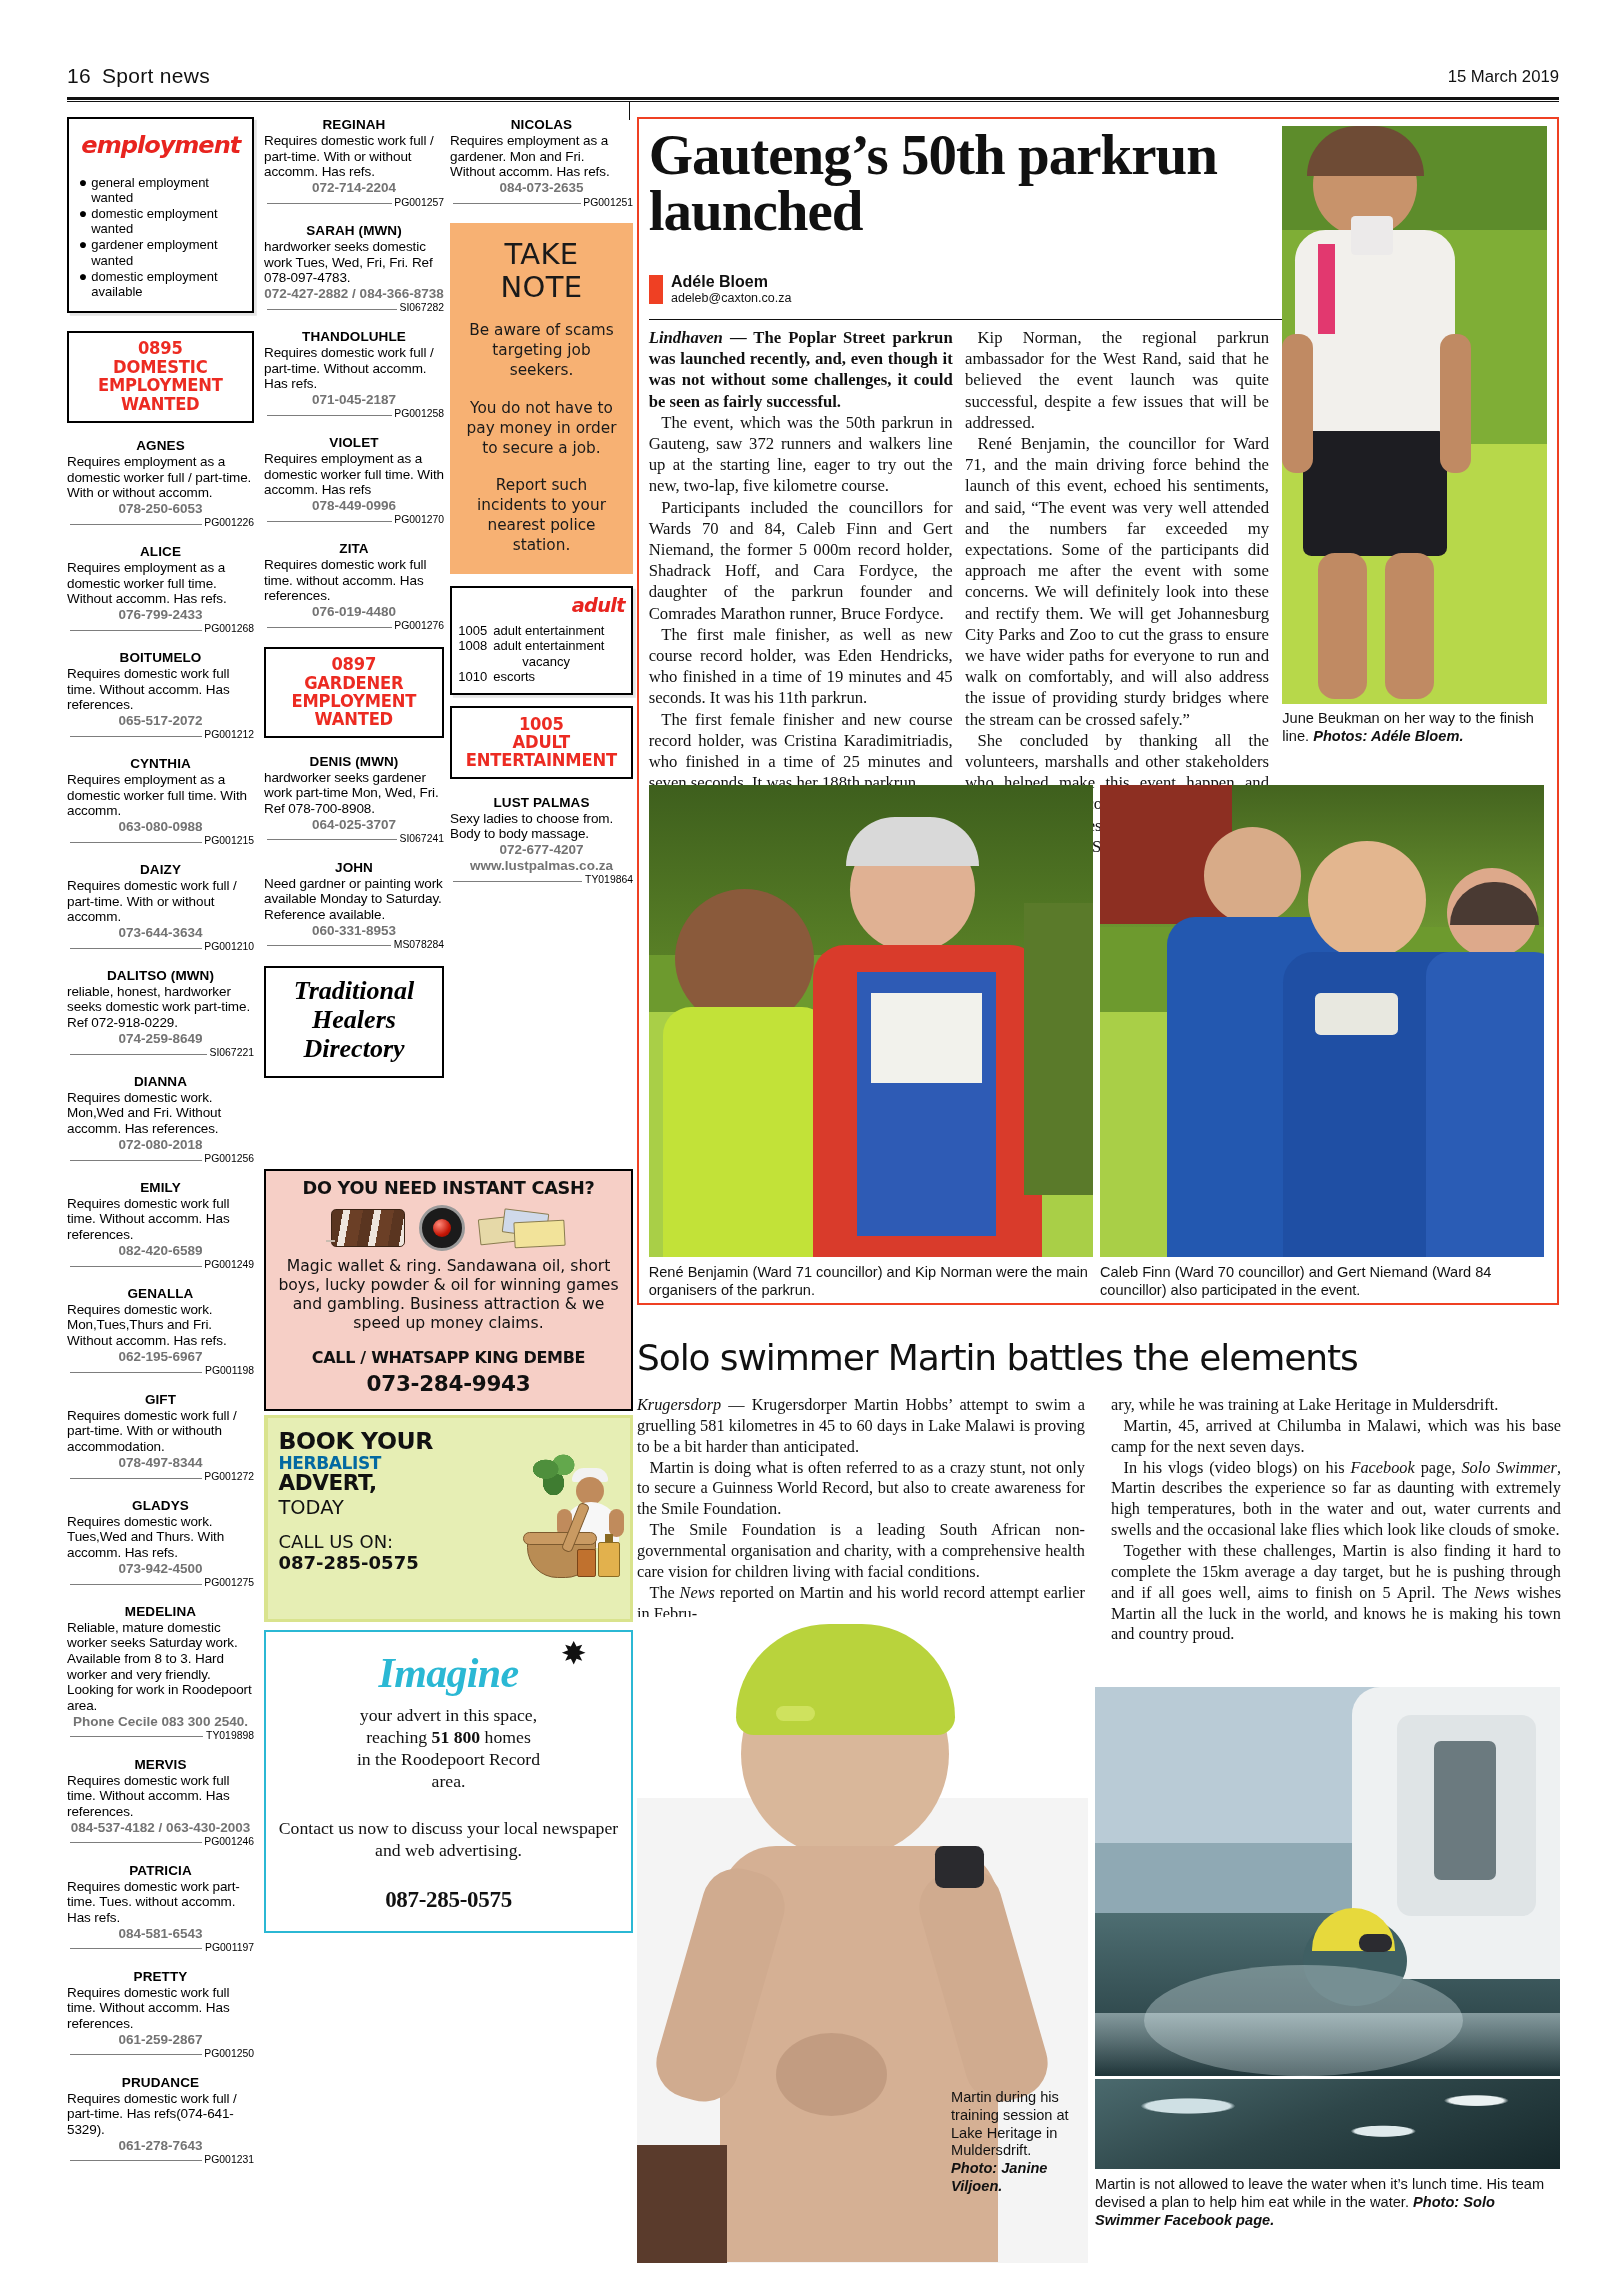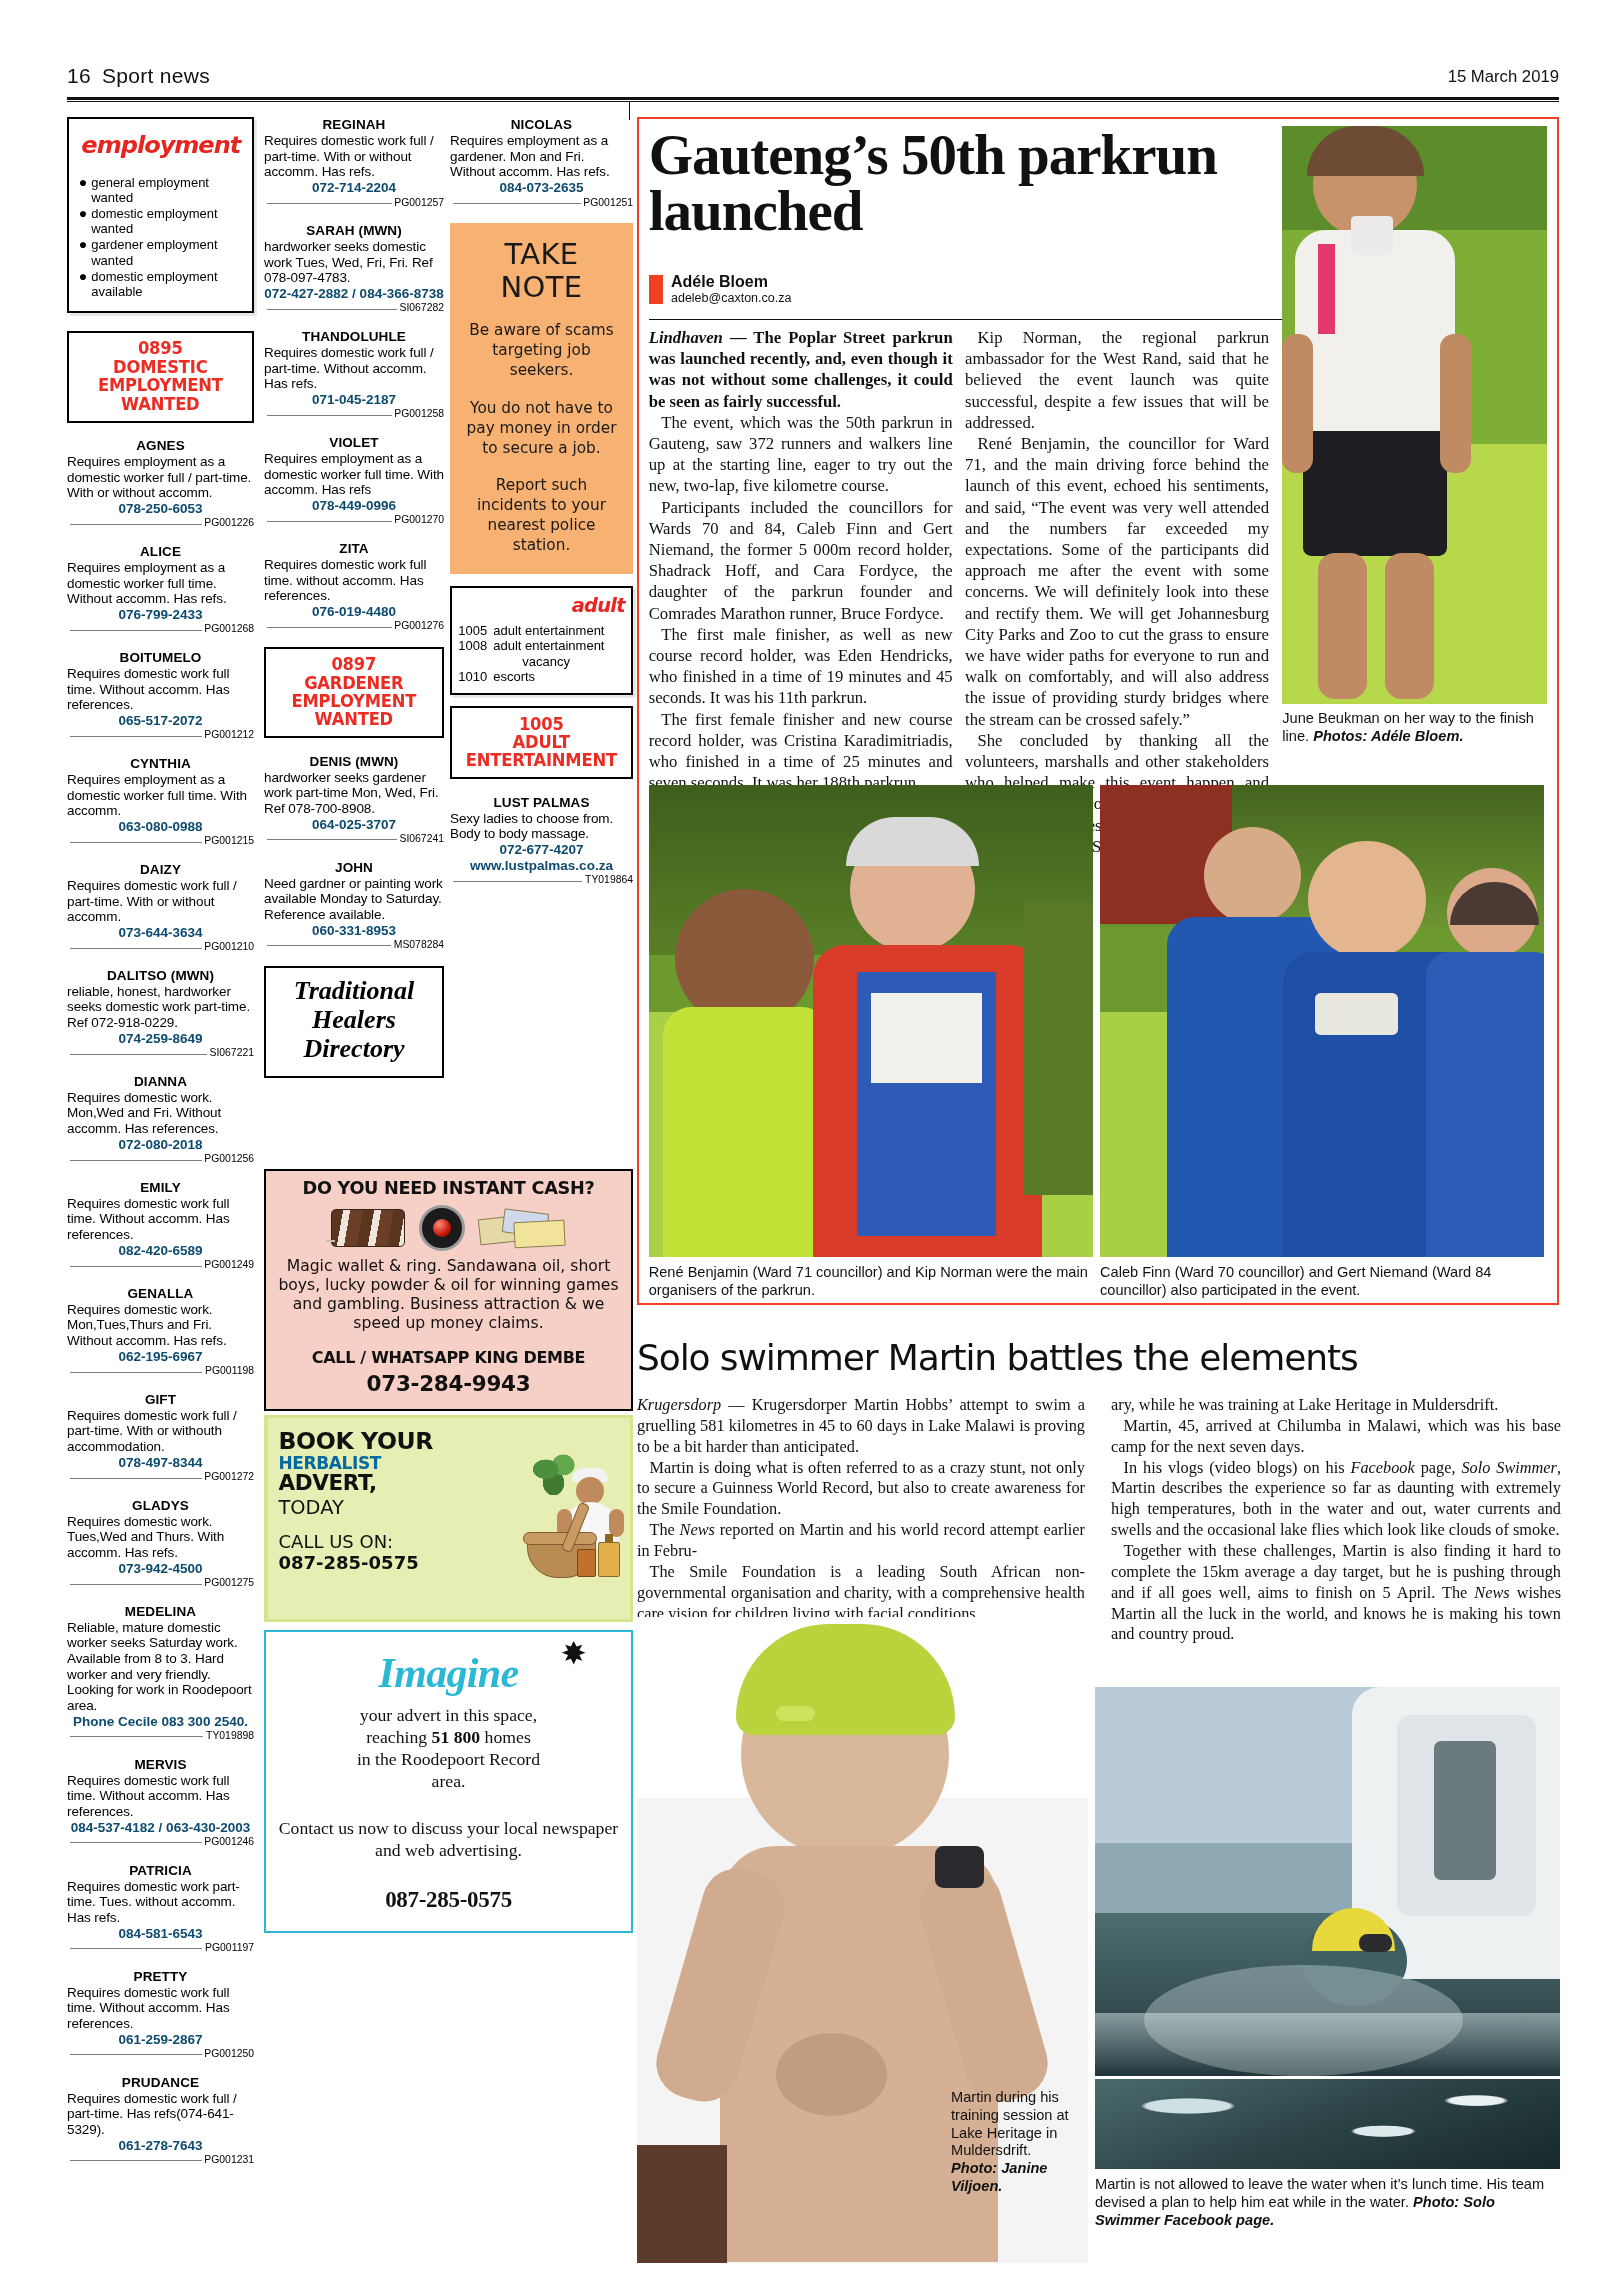--- a/index.html
+++ b/index.html
@@ -23,21 +23,21 @@
 
   
   .clsf{position:absolute;top:117px;font-size:0;}
   .col1{left:67px;width:187px;}
   .col2{left:264px;width:180px;}
   .col3{left:450px;width:183px;}
 
   .ad{margin-bottom:1.4px;}
   .ad .nm{font-size:13.5px;font-weight:bold;text-align:center;color:#000;line-height:1.18;letter-spacing:0.1px;}
   .ad .bd{font-size:13.5px;color:#000;line-height:1.16;letter-spacing:-0.1px;}
-  .ad .ph{font-size:13.5px;font-weight:bold;text-align:center;color:#0c4a6e;line-height:1.18;}
+  .ad .ph{font-size:13.5px;font-weight:bold;text-align:center;color:#737373;line-height:1.18;}
   .ad .ref{font-size:10.4px;text-align:right;color:#000;position:relative;line-height:1.2;margin-top:0.7px;}
   .ad .ref::before{content:"";position:absolute;left:2.8px;right:0;top:6.2px;height:0.7px;background:#7d7d7d;}
   .ad .ref span{background:#fff;position:relative;padding-left:2.8px;}
   .ad.s2{margin-bottom:14px;}
 
   
   .empbox{border:2.1px solid #000;padding:8.3px 9.7px 11px 9.7px;box-shadow:2.8px 2.8px 0 rgba(0,0,0,.10);margin-bottom:18px;background:#fff;}
   .emplogo{font-size:23.6px;font-weight:bold;font-style:italic;color:#e8241f;text-align:center;letter-spacing:-1px;
            transform:scaleX(1.02);margin:4.2px 0 15.3px 0;font-family:"DejaVu Sans",sans-serif;}
   .empitem{font-size:13px;line-height:1.18;color:#000;display:flex;margin-bottom:0.7px;}
@@ -596,22 +596,22 @@
       </div>
       <div class="cap capC">Caleb Finn (Ward 70 councillor) and Gert Niemand (Ward 84 councillor) also participated in the event.</div>
     </div>
   </div>
 
   <div class="swimhead">Solo swimmer Martin battles the elements</div>
 
   <div class="swimcol sc1">
     <p class="lead"><i>Krugersdorp</i> — Krugersdorper Martin Hobbs’ attempt to swim a gruelling 581 kilometres in 45 to 60 days in Lake Malawi is proving to be a bit harder than anticipated.</p>
     <p>Martin is doing what is often referred to as a crazy stunt, not only to secure a Guinness World Record, but also to create awareness for the Smile Foundation.</p>
+    <p>The Smile Foundation is a leading South African non-governmental organisation and charity, with a comprehensive health care vision for children living with facial conditions.</p>
     <p>The <i>News</i> reported on Martin and his world record attempt earlier in Febru-</p>
-    <p>The Smile Foundation is a leading South African non-governmental organisation and charity, with a comprehensive health care vision for children living with facial conditions.</p>
   </div>
 
   <div class="swimcol sc2">
     <p class="lead">ary, while he was training at Lake Heritage in Muldersdrift.</p>
     <p>Martin, 45, arrived at Chilumba in Malawi, which was his base camp for the next seven days.</p>
     <p>In his vlogs (video blogs) on his <i>Facebook</i> page, <i>Solo Swimmer</i>, Martin describes the experience so far as daunting with extremely high temperatures, both in the water and out, water currents and swells and the occasional lake flies which look like clouds of smoke.</p>
     <p>Together with these challenges, Martin is also finding it hard to complete the 15km average a day target, but he is pushing through and if all goes well, aims to finish on 5 April. The <i>News</i> wishes Martin all the luck in the world, and knows he is making his town and country proud.</p>
   </div>
 
   <div class="swimphoto1">

